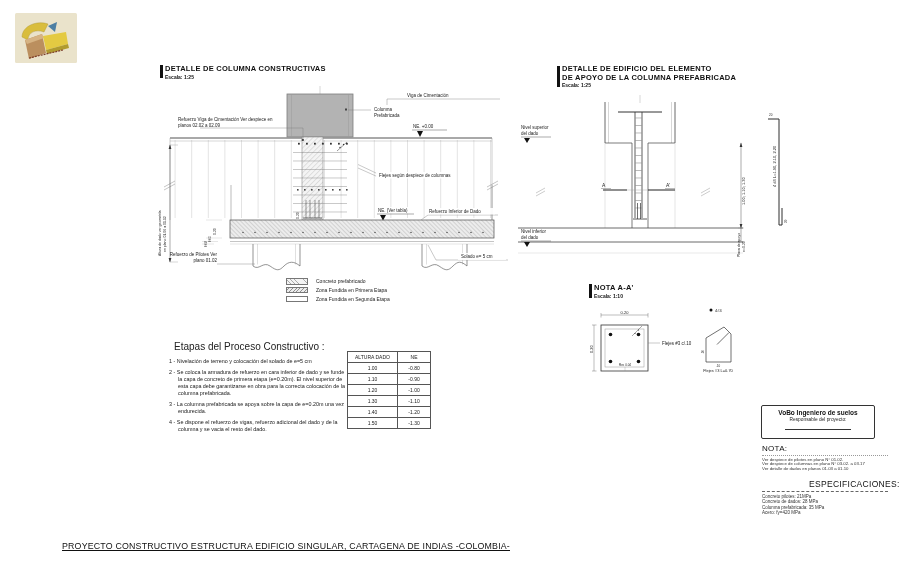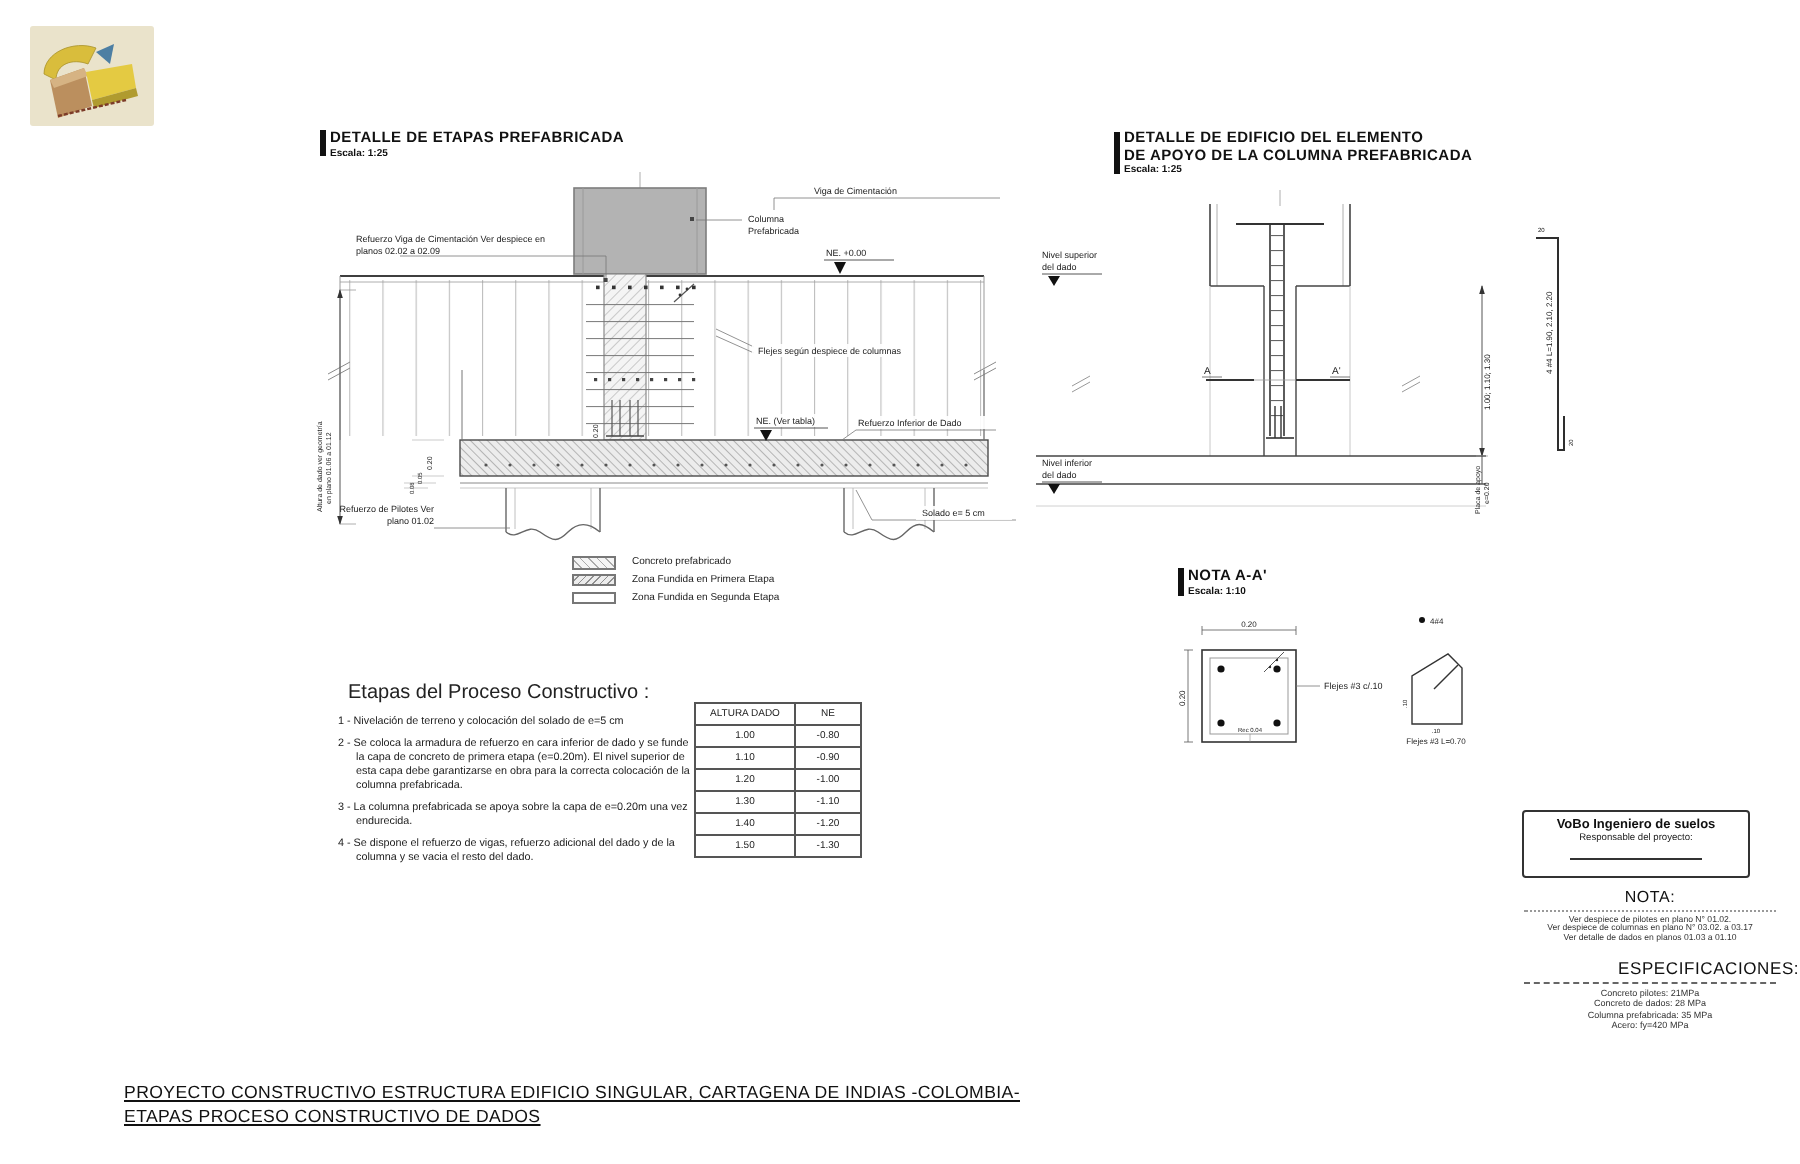--- a/index.html
+++ b/index.html
@@ -22,21 +22,21 @@
   .steps{position:absolute;font-size:5.4px;color:#222;line-height:1.25;}
   .step{padding-left:9px;text-indent:-9px;margin-bottom:4.5px;}
   .altable{position:absolute;border-collapse:collapse;border:1.2px solid #222;}
   .altable td{border:0.6px solid #555;font-size:5px;text-align:center;color:#222;
               height:10px;padding:0;}
   .altable .c1{width:49px;} .altable .c2{width:32px;}
   .vobo{position:absolute;border:1px solid #333;border-radius:2px;text-align:center;}
   .vtitle{font-size:6.5px;font-weight:bold;margin-top:3px;color:#111;}
   .vsub{font-size:4.8px;margin-top:1px;color:#222;}
   .vline{width:66px;margin:7px auto 0;border-top:0.8px solid #333;}
-  .nblock,.eblock{position:absolute;text-align:center;}
+  .nblock,.eblock{position:absolute;}
   .ntitle{font-size:8px;letter-spacing:.3px;color:#111;}
   .ndash{border-top:1px dotted #999;margin:1.5px 0 2px;}
   .edash{border-top:1px dashed #666;margin:1.5px 0 2.5px;}
   .nline{font-size:4.3px;line-height:1.15;color:#333;white-space:nowrap;}
   .eline{font-size:4.5px;line-height:1.22;color:#333;white-space:nowrap;}
   .etitle{font-size:8.5px;letter-spacing:.3px;color:#111;margin-left:47px;}
   .footer{position:absolute;font-size:8.8px;letter-spacing:.2px;color:#111;line-height:11.5px;white-space:nowrap;text-decoration:underline;}
 </style>
 </head>
 <body>
@@ -46,21 +46,21 @@
   <path d="M7,24 C7,13 22,7 33,11 L29,19 C21,16 13,19 13,27 Z" fill="#d9bd3c" stroke="#a8922a" stroke-width="0.4"></path>
   <polygon points="10,27 27,21 31,40 14,46" fill="#bb8f5e"></polygon>
   <polygon points="10,27 27,21 29,25 12,31" fill="#d6b383"></polygon>
   <polygon points="28,23 51,19 53,31 31,37" fill="#e4ca42"></polygon>
   <polygon points="31,37 53,31 54,35 32,41" fill="#b09b2f"></polygon>
   <polygon points="33,13 42,9 40,19" fill="#4d7fa3"></polygon>
   <path d="M14,45 L48,37" stroke="#7c3b28" stroke-width="1.2" stroke-dasharray="2 1" fill="none"></path>
 </svg>
 
 <div class="bar" style="left:160px;top:65px;height:13px"></div>
-<div class="dtitle" style="left:165px;top:64px">DETALLE DE ETAPAS PREFABRICADA</div>
+<div class="dtitle" style="left:165px;top:64px">DETALLE DE COLUMNA CONSTRUCTIVAS</div>
 <div class="dscale" style="left:165px;top:74px">Escala: 1:25</div>
 
 <svg class="draw" style="left:158px;top:84px" width="380" height="200" viewBox="0 0 380 200">
   <defs>
     <pattern id="hp" width="3.5" height="3.5" patternUnits="userSpaceOnUse" patternTransform="rotate(45)">
       <rect width="3.5" height="3.5" fill="#f4f4f4"></rect>
       <line x1="0" y1="0" x2="0" y2="3.5" stroke="#aaa" stroke-width="0.6"></line>
     </pattern>
     <pattern id="hb" width="3" height="3" patternUnits="userSpaceOnUse" patternTransform="rotate(-45)">
       <rect width="3" height="3" fill="#ececec"></rect>
@@ -410,14 +410,13 @@
   <div class="etitle">ESPECIFICACIONES:</div>
   <div class="edash"></div>
   <div class="eline">Concreto pilotes: 21MPa</div>
   <div class="eline">Concreto de dados: 28 MPa</div>
   <div class="eline">Columna prefabricada: 35 MPa</div>
   <div class="eline">Acero: fy=420 MPa</div>
 </div>
 
 <div class="footer" style="left:62px;top:541px">
   <div>PROYECTO CONSTRUCTIVO ESTRUCTURA EDIFICIO SINGULAR, CARTAGENA DE INDIAS -COLOMBIA-</div>
-  <div>ETAPAS PROCESO CONSTRUCTIVO DE DADOS</div>
 </div>
 
 </body></html>

